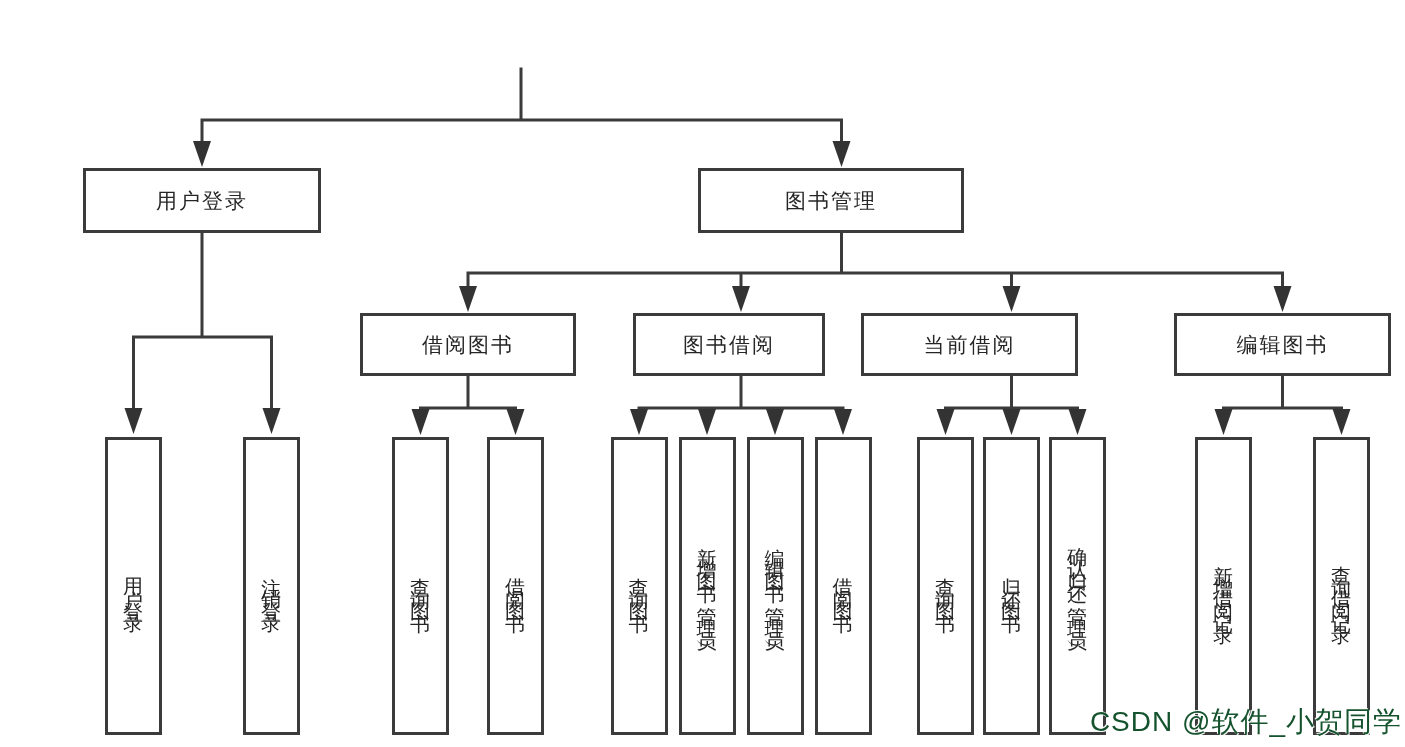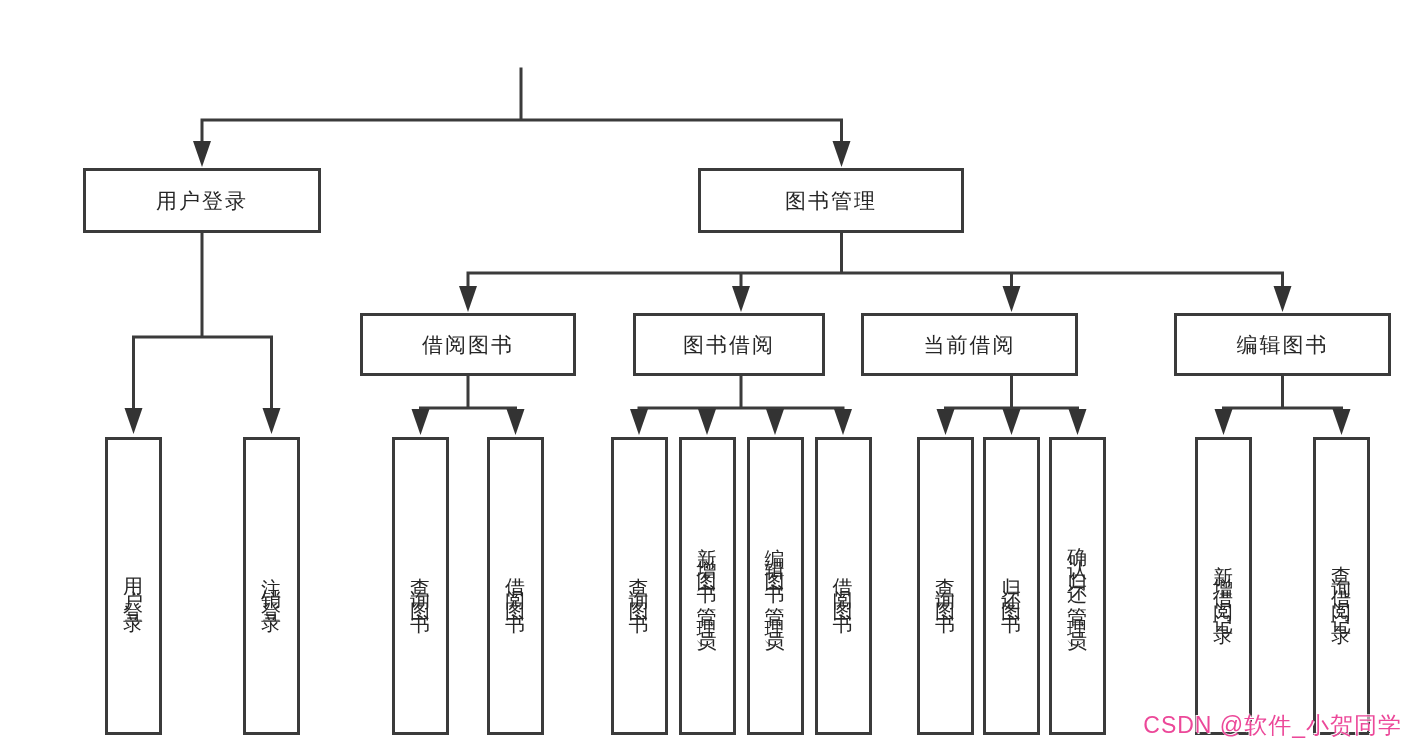--- a/index.html
+++ b/index.html
@@ -22,22 +22,22 @@
   .h-label{font-size:21px;letter-spacing:2px;white-space:nowrap;}
   .v-label{
     writing-mode:vertical-rl;
     text-orientation:mixed;
     font-size:20px;line-height:1;
     letter-spacing:12px;
     white-space:nowrap;
   }
   .watermark{
     position:absolute;right:3px;bottom:6px;
-    font-size:23px;letter-spacing:1px;
-    color:#ec4899;
+    font-size:28px;letter-spacing:1px;
+    color:#14532d;
     text-shadow:1px 1px 0 rgba(255,255,255,.95), -1px -1px 0 rgba(255,255,255,.95);
     pointer-events:none;
     margin-top:11px;
   }
 </style>
 </head>
 <body>
 
 <div class="canvas">
 

